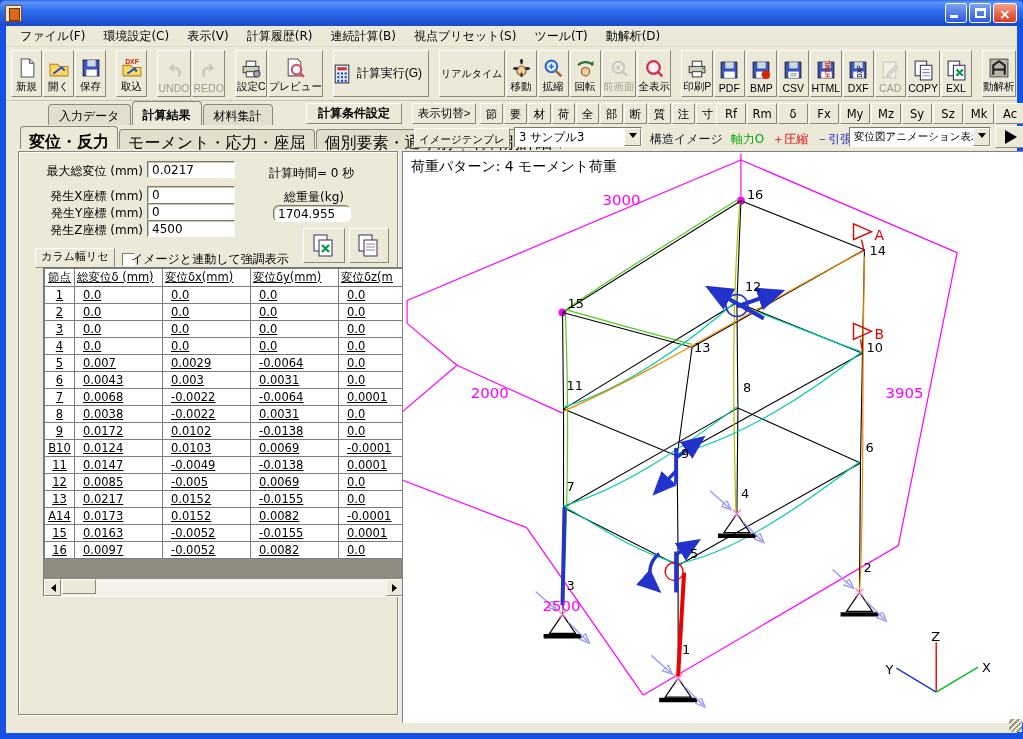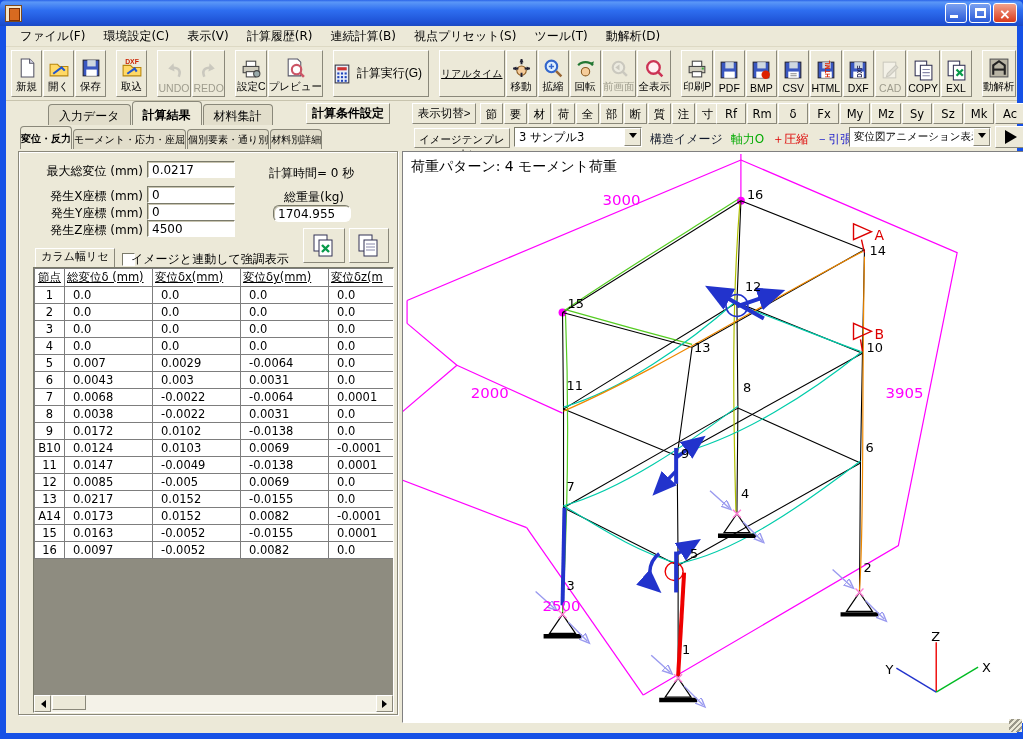--- a/index.html
+++ b/index.html
@@ -31,34 +31,34 @@
   .toolbar { position:absolute; top:47px; left:0; right:0; height:54px; background:#ece9d8;
     display:flex; align-items:flex-start; padding:3px 0 0 5px; border-bottom:1px solid #c8c4ae; }
   .tbtn { height:47px; min-width:31px; display:flex; flex-direction:column; align-items:center;
     justify-content:flex-end; gap:1px; background:#ece9d8; border:1px solid; border-color:#ffffff #8a887a #8a887a #ffffff;
     font-size:10.5px; padding:2px 2px; margin-right:1px; white-space:nowrap; }
   .tbtn svg { width:22px; height:22px; flex:0 0 auto; }
   .tbtn.gap { margin-left:9px; }
   .tbtn.wide { flex-direction:row; align-items:center; font-size:12px; padding:2px 6px; gap:4px;}
   .tbtn.disabled { color:#9e9c8d; }
   .tbtn.disabled svg { opacity:.4; filter:grayscale(1); }
-  .tbtn.tall { justify-content:center; font-size:10px; padding:2px 4px;text-decoration:underline;}
+  .tbtn.tall { justify-content:center; font-size:10px; padding:2px 4px;}
 
   .tabrow1 { position:absolute; top:101px; left:8px; right:0; height:24px; display:flex; align-items:flex-end; }
   .tabrow2 { position:absolute; top:125px; left:8px; right:0; height:24px; display:flex; align-items:flex-end; }
   .tab { border:1px solid #8a887a; border-bottom:none; border-radius:4px 4px 0 0; background:#e2decb;
     font-size:12px; padding:3px 10px 2px; margin-right:1px; height:21px; }
   .tab.active { background:#ece9d8; height:24px; padding-top:5px; font-weight:bold; }
   .subtab { border:1px solid #8a887a; border-bottom:none; border-radius:4px 4px 0 0; background:#e2decb;
-    font-size:10px; padding:3px 0 2px; margin-right:1px; height:20px;}
+    font-size:16px; padding:3px 8px 2px; margin-right:1px; height:20px;}
   .subtab.active { background:#ece9d8; height:23px; padding-top:5px; font-weight:bold;}
 
   .rbtn { border:1px solid; border-color:#ffffff #8a887a #8a887a #ffffff; background:#ece9d8;
     font-size:12px; text-align:center; }
-  #calc-settings { position:absolute; left:292px; top:2px; width:84px; height:21px; font-weight:bold;}
+  #calc-settings { position:absolute; left:292px; top:2px; width:96px; height:21px; font-weight:bold;}
   #display-toggle-label { position:absolute; left:398px; top:2px; width:64px; height:21px; font-size:11.5px; }
   .tglwrap1 { position:absolute; left:466px; top:2px; display:flex; }
   .tgl { width:23px; height:21px; border:1px solid; border-color:#ffffff #8a887a #8a887a #ffffff;
     background:#ece9d8; font-size:11.5px; text-align:center; padding-top:3px; margin-right:1px;}
   .tglwrap2 { position:absolute; left:702px; top:2px; display:flex; }
   .tgl2 { width:30px; }
 
   #img-template-label { position:absolute; left:400px; top:3px; width:96px; height:20px; font-size:10.5px; padding-top:4px;}
   .combo { position:absolute; background:#fff; border:1px solid; border-color:#7a7a6a #ffffff #ffffff #7a7a6a;
     height:20px; font-size:11.5px; display:flex; align-items:center; }
@@ -79,22 +79,22 @@
     box-shadow:inset 1px 1px 0 #c8c4b0; font-size:12px; padding:1px 0 0 4px; height:17px; }
   .statictext { position:absolute; font-size:12px; }
   #col-reset { position:absolute; left:16px; top:96px; width:80px; height:20px; font-size:11px; }
   .cb { position:absolute; left:103px; top:101px; width:13px; height:13px; background:#fff;
     border:1px solid; border-color:#7a7a6a #ffffff #ffffff #7a7a6a; }
   #cb-label { position:absolute; left:112px; top:99px; font-size:12px; }
   .icbtn { position:absolute; border:1px solid; border-color:#ffffff #8a887a #8a887a #ffffff; background:#ece9d8;
     display:flex; align-items:center; justify-content:center; }
   .icbtn svg{ width:26px; height:26px; }
 
-  .tablebox { position:absolute; left:14px; top:115px; width:361px; height:446px;
-    border:1px solid; border-color:#7a7a6a #ffffff #ffffff #7a7a6a; background:#8e8c80; overflow:hidden; }
+  .tablebox { position:absolute; left:24px; top:115px; width:361px; height:330px;
+    border:1px solid; border-color:#7a7a6a #ffffff #ffffff #7a7a6a; background:#8e8c80; overflow:hidden;text-decoration:underline; }
   table.res { border-collapse:collapse; background:#fff; table-layout:fixed; width:372px; }
   table.res th { font-size:11.5px; font-weight:normal; text-decoration:underline; text-align:left;
     border:1px solid #7d7d7d; padding:1px 2px; background:#fff; height:16px; white-space:nowrap; overflow:hidden;}
   table.res th:first-child { text-align:center; }
   table.res td { font-size:11.5px; border:1px solid #7d7d7d; padding:1px 2px 1px 8px; height:15px;
     background:#fff; white-space:nowrap; overflow:hidden;}
   table.res td:first-child { text-align:center; padding-left:2px; }
   .hscroll { position:absolute; left:0; bottom:0; height:17px; width:359px; background:#f4f2e8; display:flex; }
   .sbtn { width:17px; height:17px; background:#ece9d8; border:1px solid; border-color:#ffffff #8a887a #8a887a #ffffff;
     display:flex; align-items:center; justify-content:center; }

